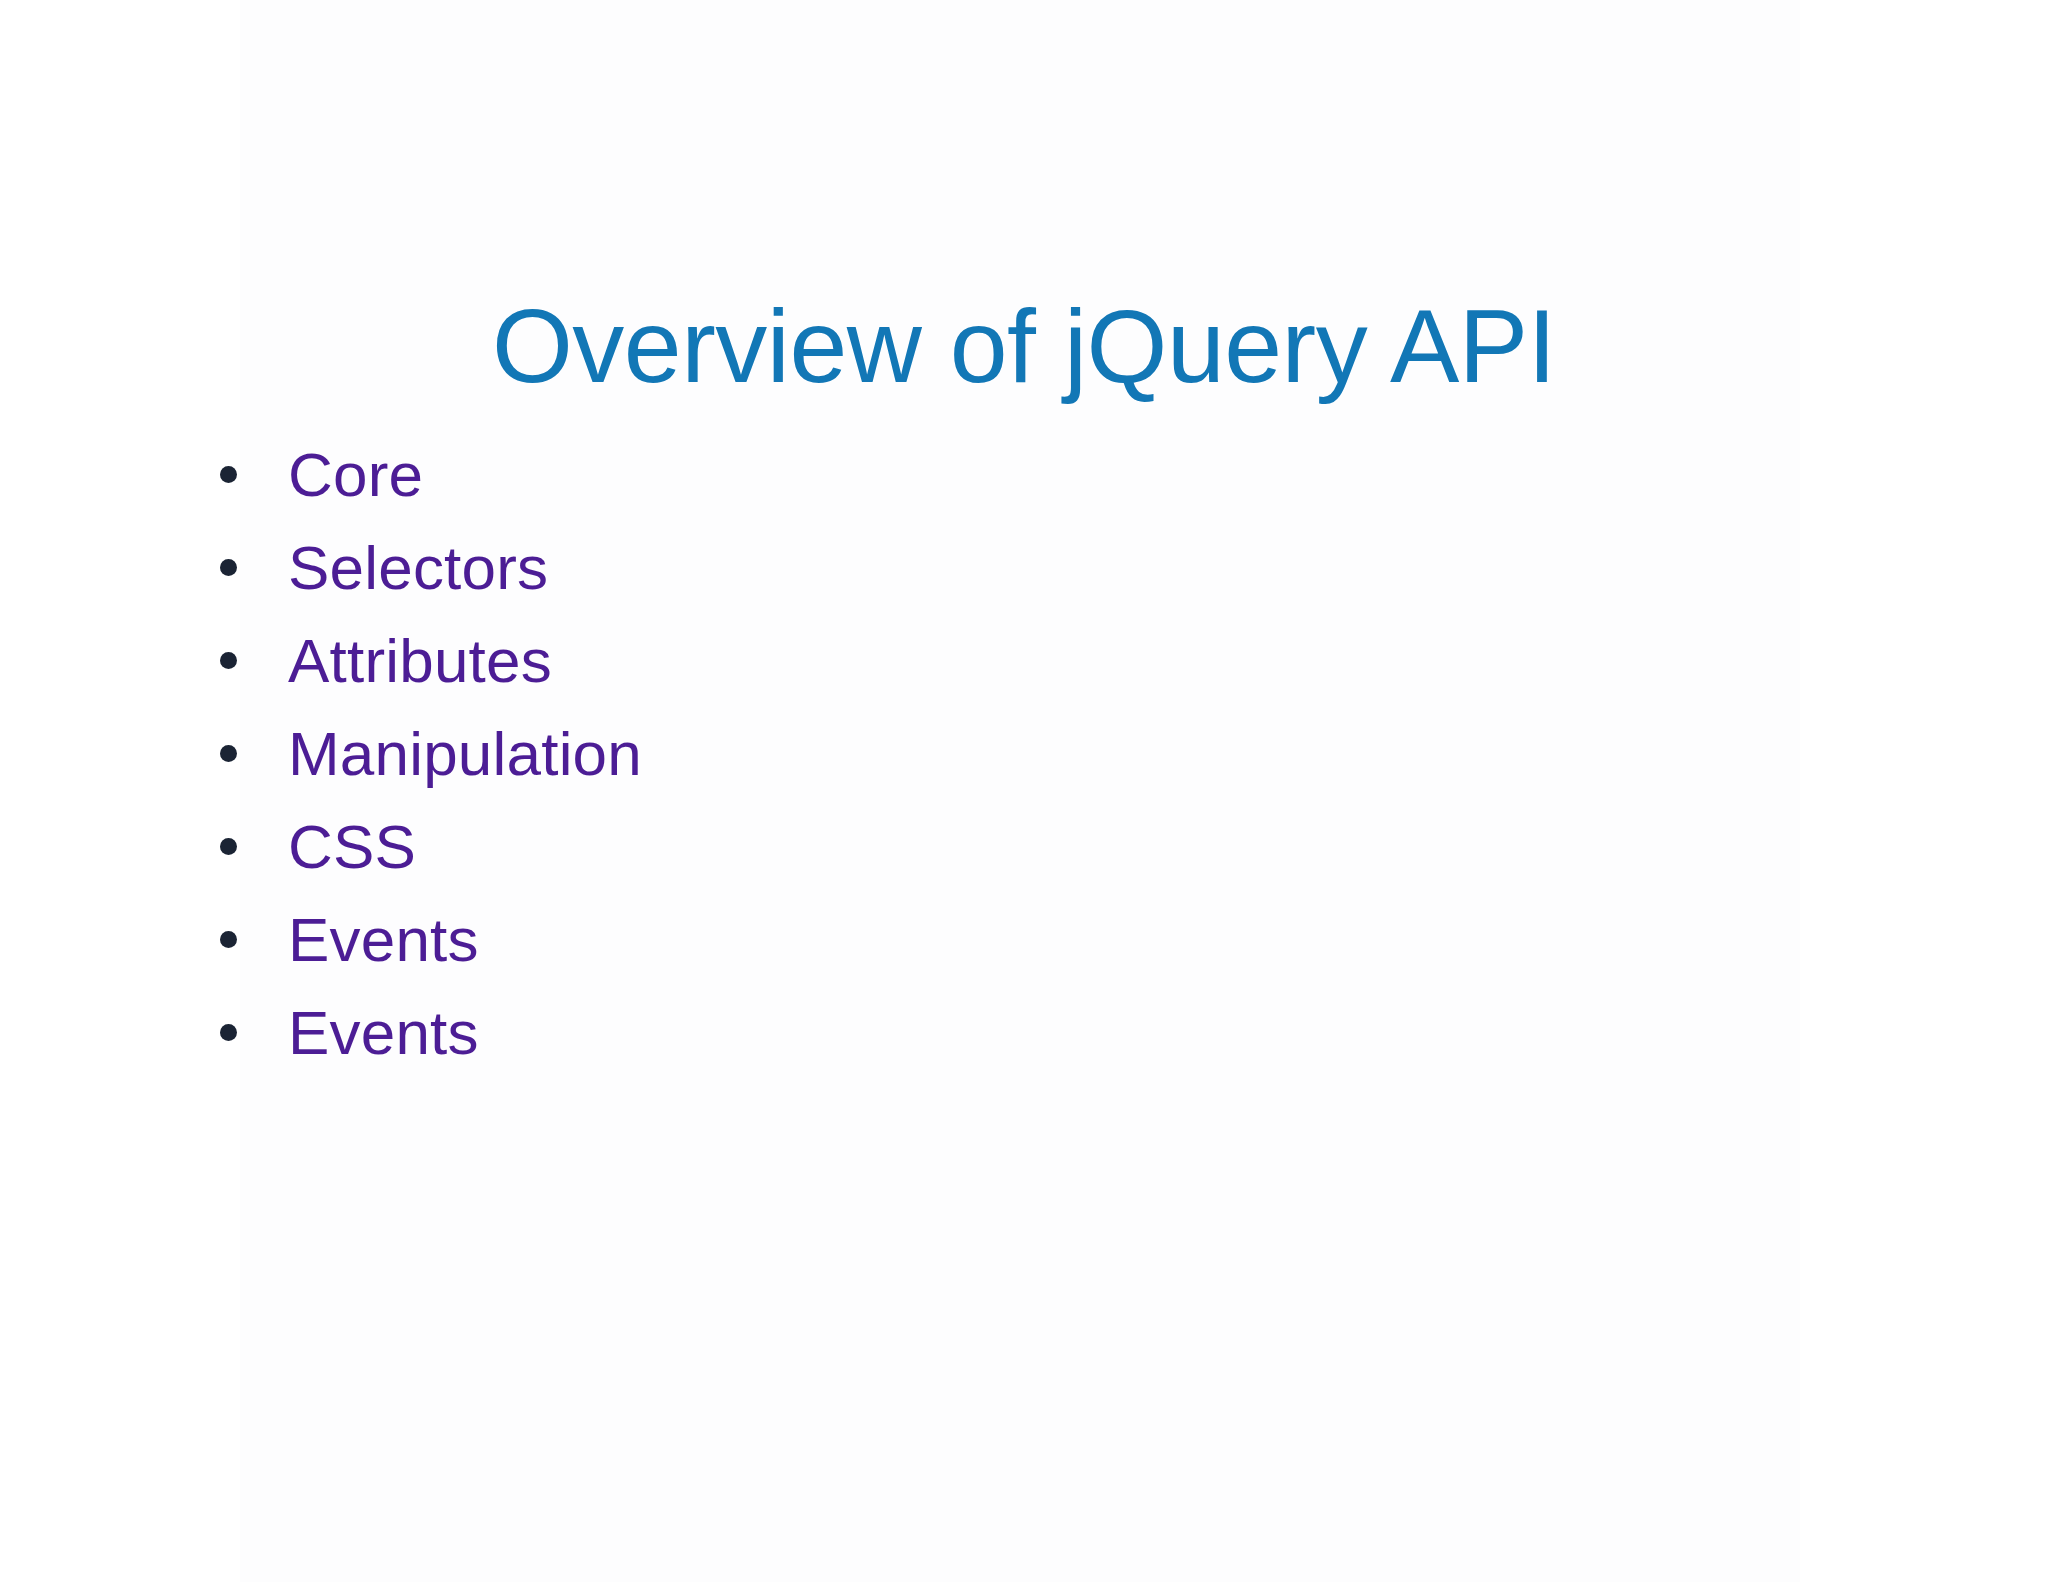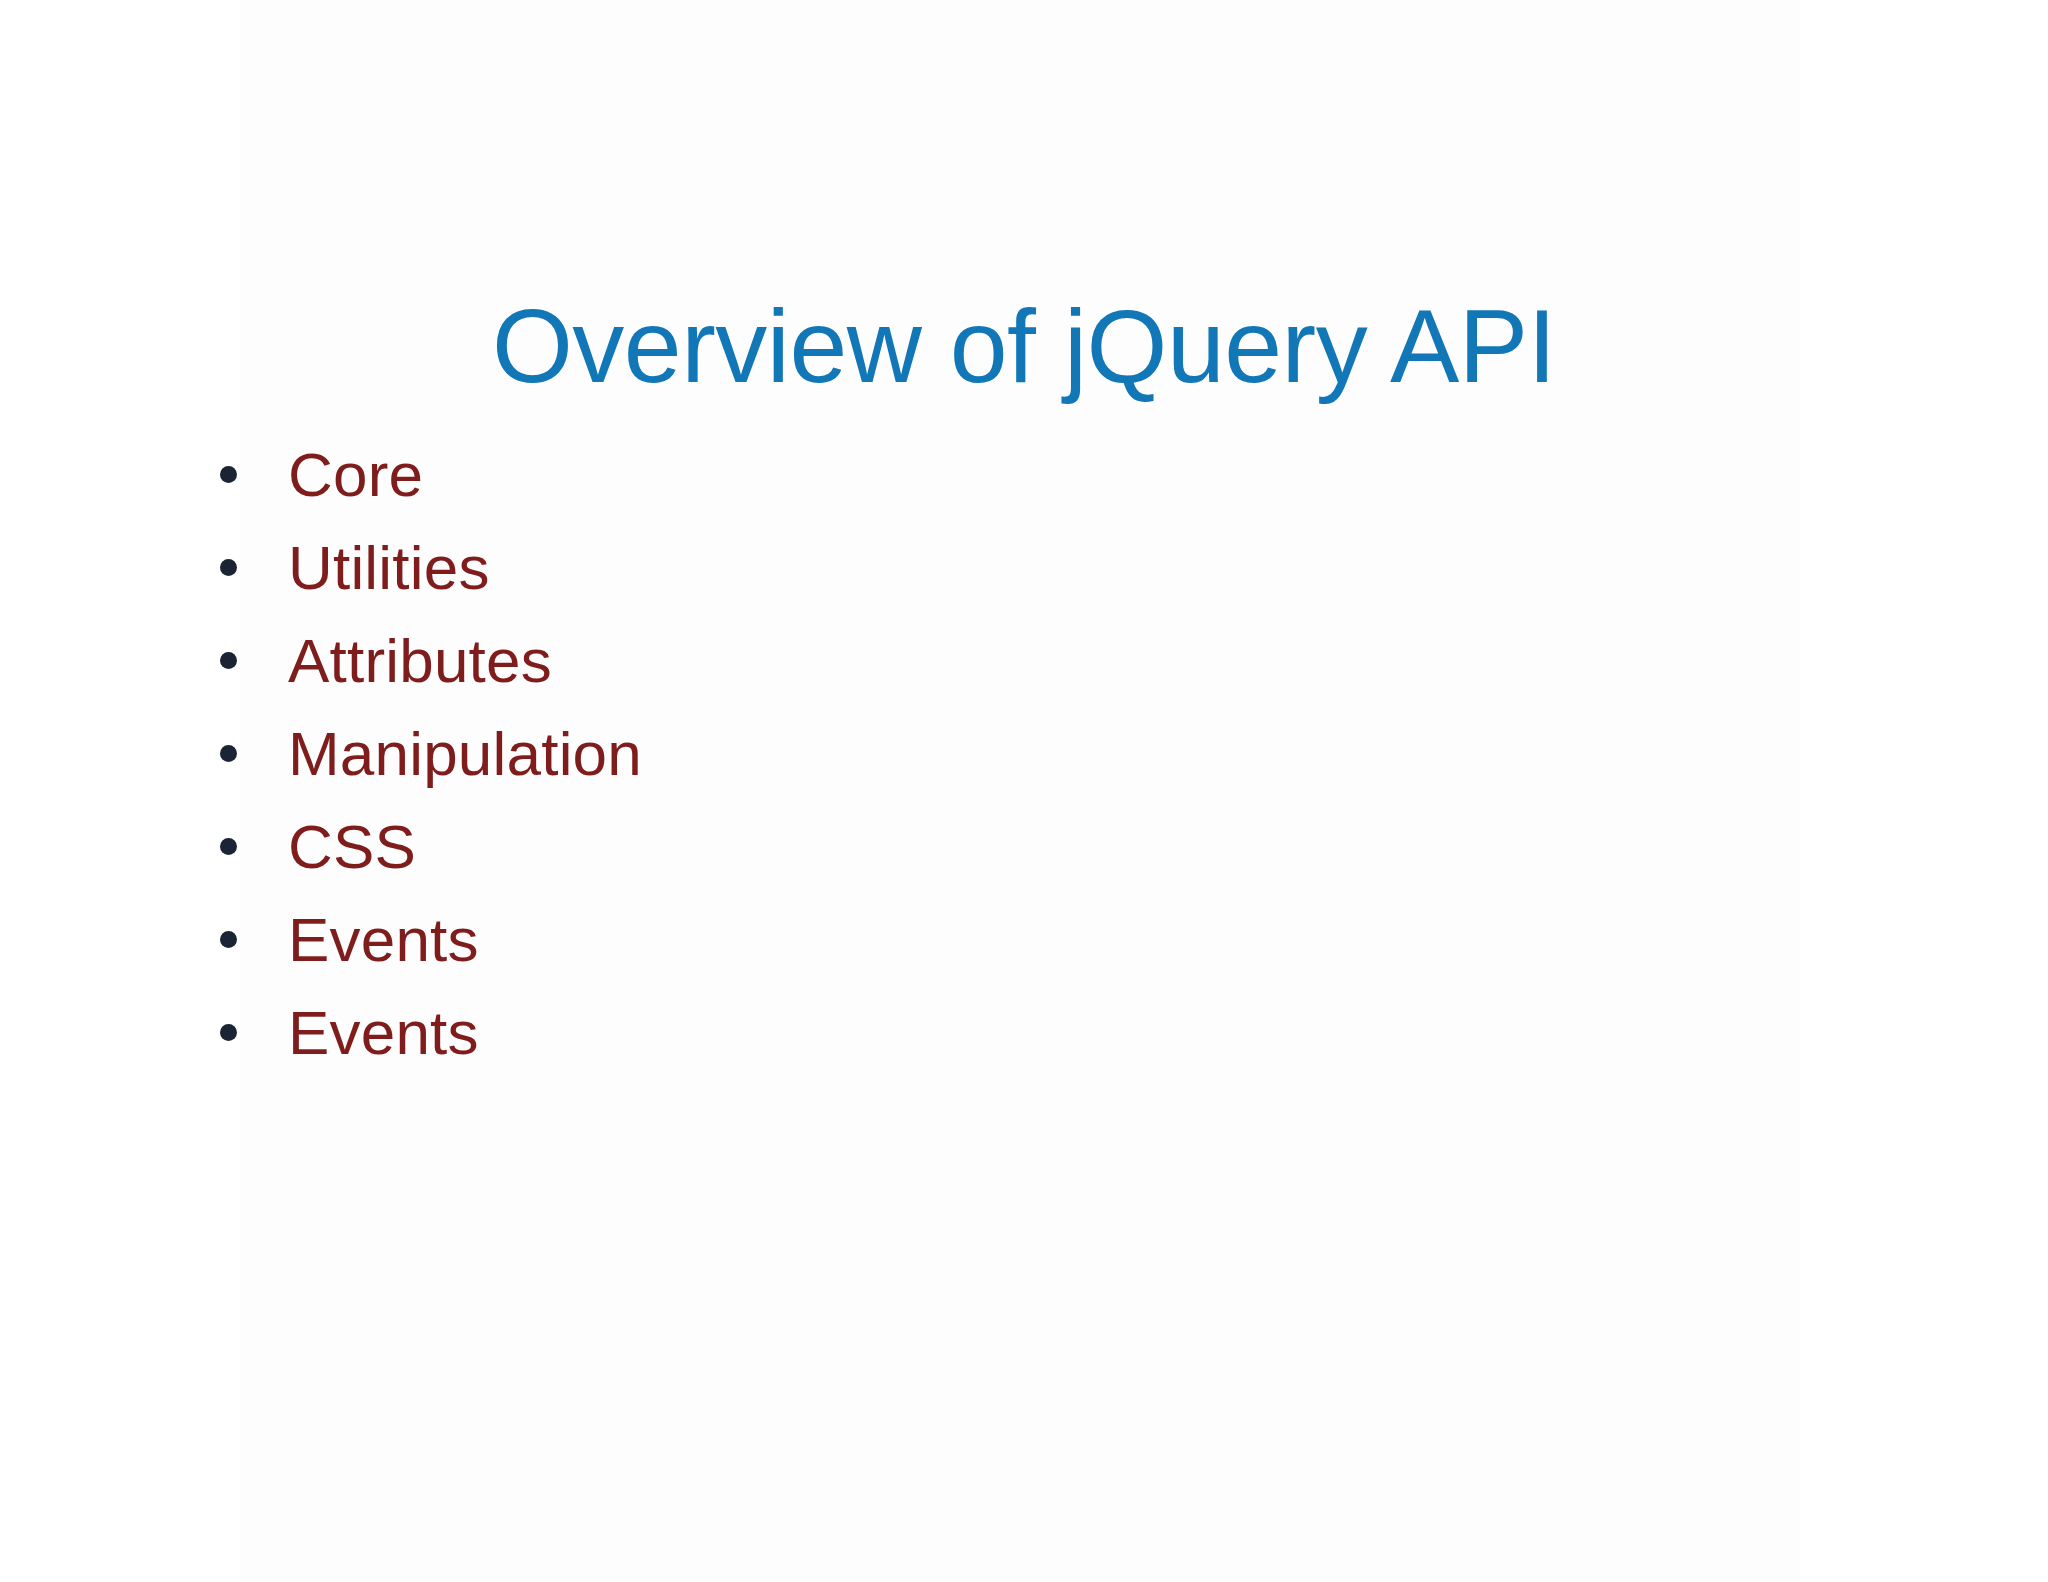--- a/index.html
+++ b/index.html
@@ -67,21 +67,21 @@
     width: 17px;
     height: 17px;
     border-radius: 50%;
     background: #1b2434;
   }
   .bullet-text {
     font-family: "Liberation Sans", sans-serif;
     font-size: 62px;
     font-weight: 400;
     line-height: 1;
-    color: #7f1d1d;
+    color: #4c1d95;
     letter-spacing: 0.2px;
     white-space: nowrap;
   }
 </style>
 </head>
 <body>
 
 <div class="slide">
 
   <div class="content-tint"></div>
@@ -90,21 +90,21 @@
 
   <ul class="bullet-list">
 
     <li class="bullet-item">
       <span class="bullet-marker"></span>
       <span class="bullet-text">Core</span>
     </li>
 
     <li class="bullet-item">
       <span class="bullet-marker"></span>
-      <span class="bullet-text">Utilities</span>
+      <span class="bullet-text">Selectors</span>
     </li>
 
     <li class="bullet-item">
       <span class="bullet-marker"></span>
       <span class="bullet-text">Attributes</span>
     </li>
 
 
     <li class="bullet-item">
       <span class="bullet-marker"></span>

